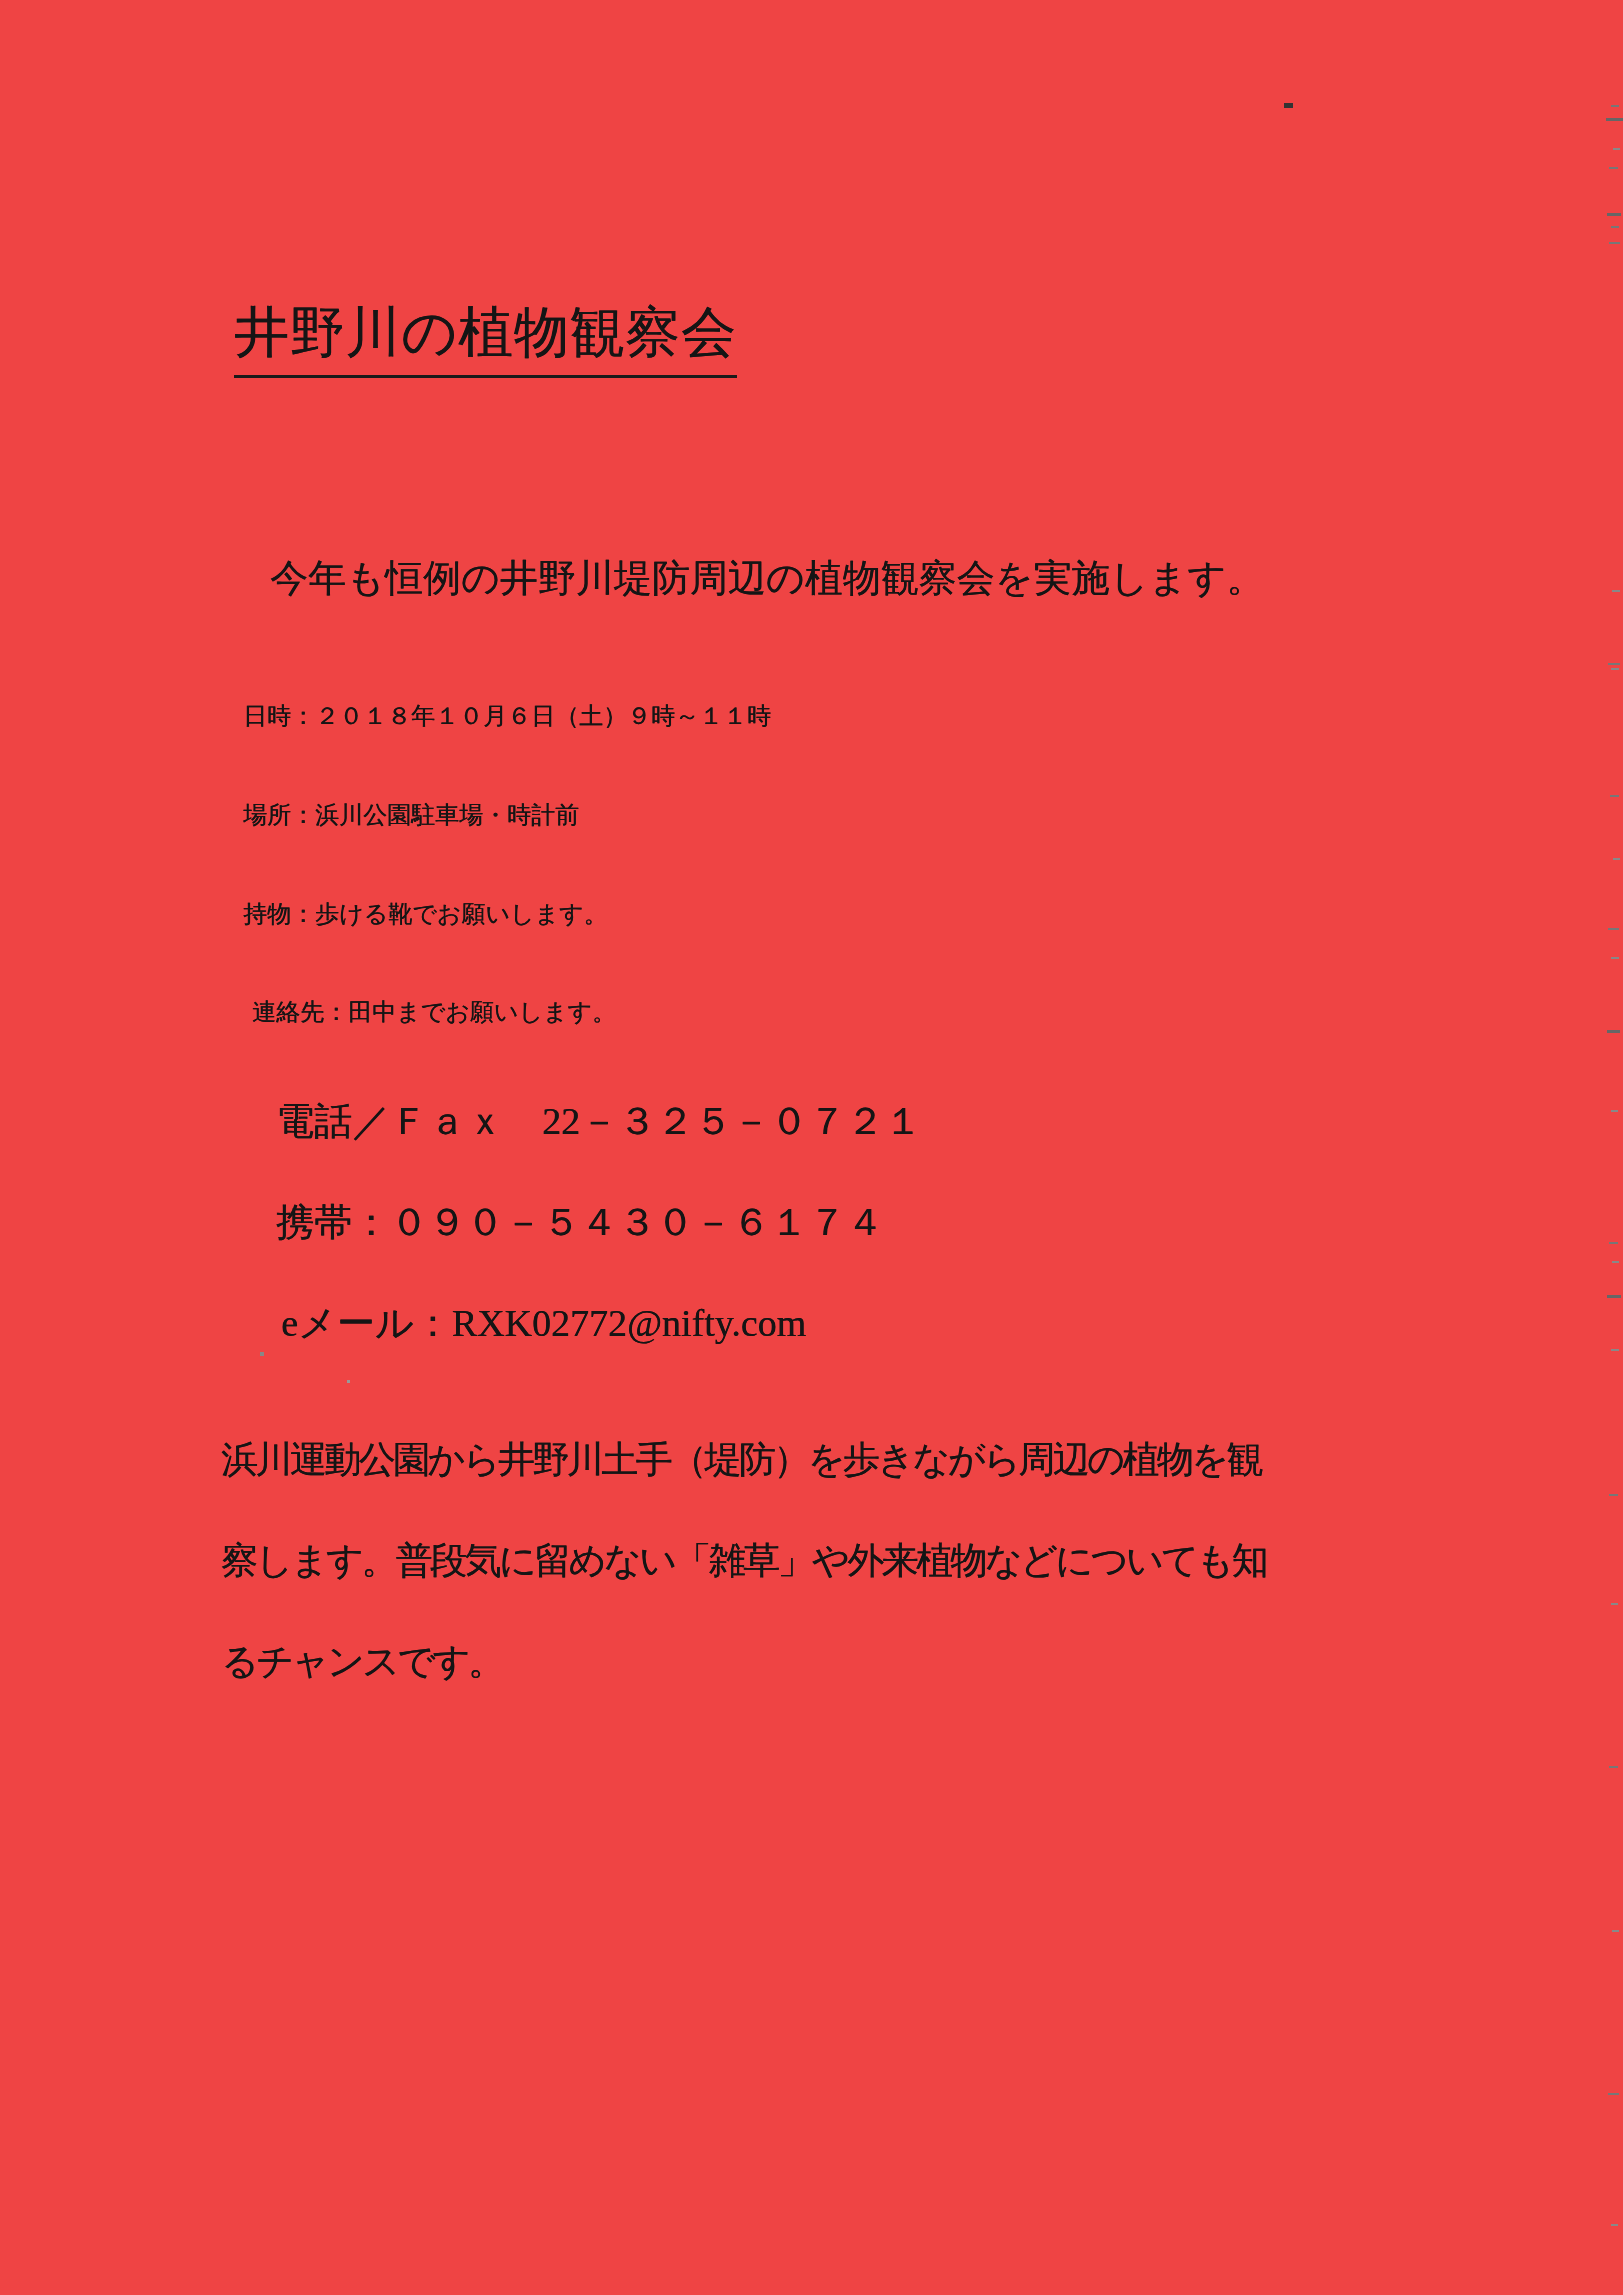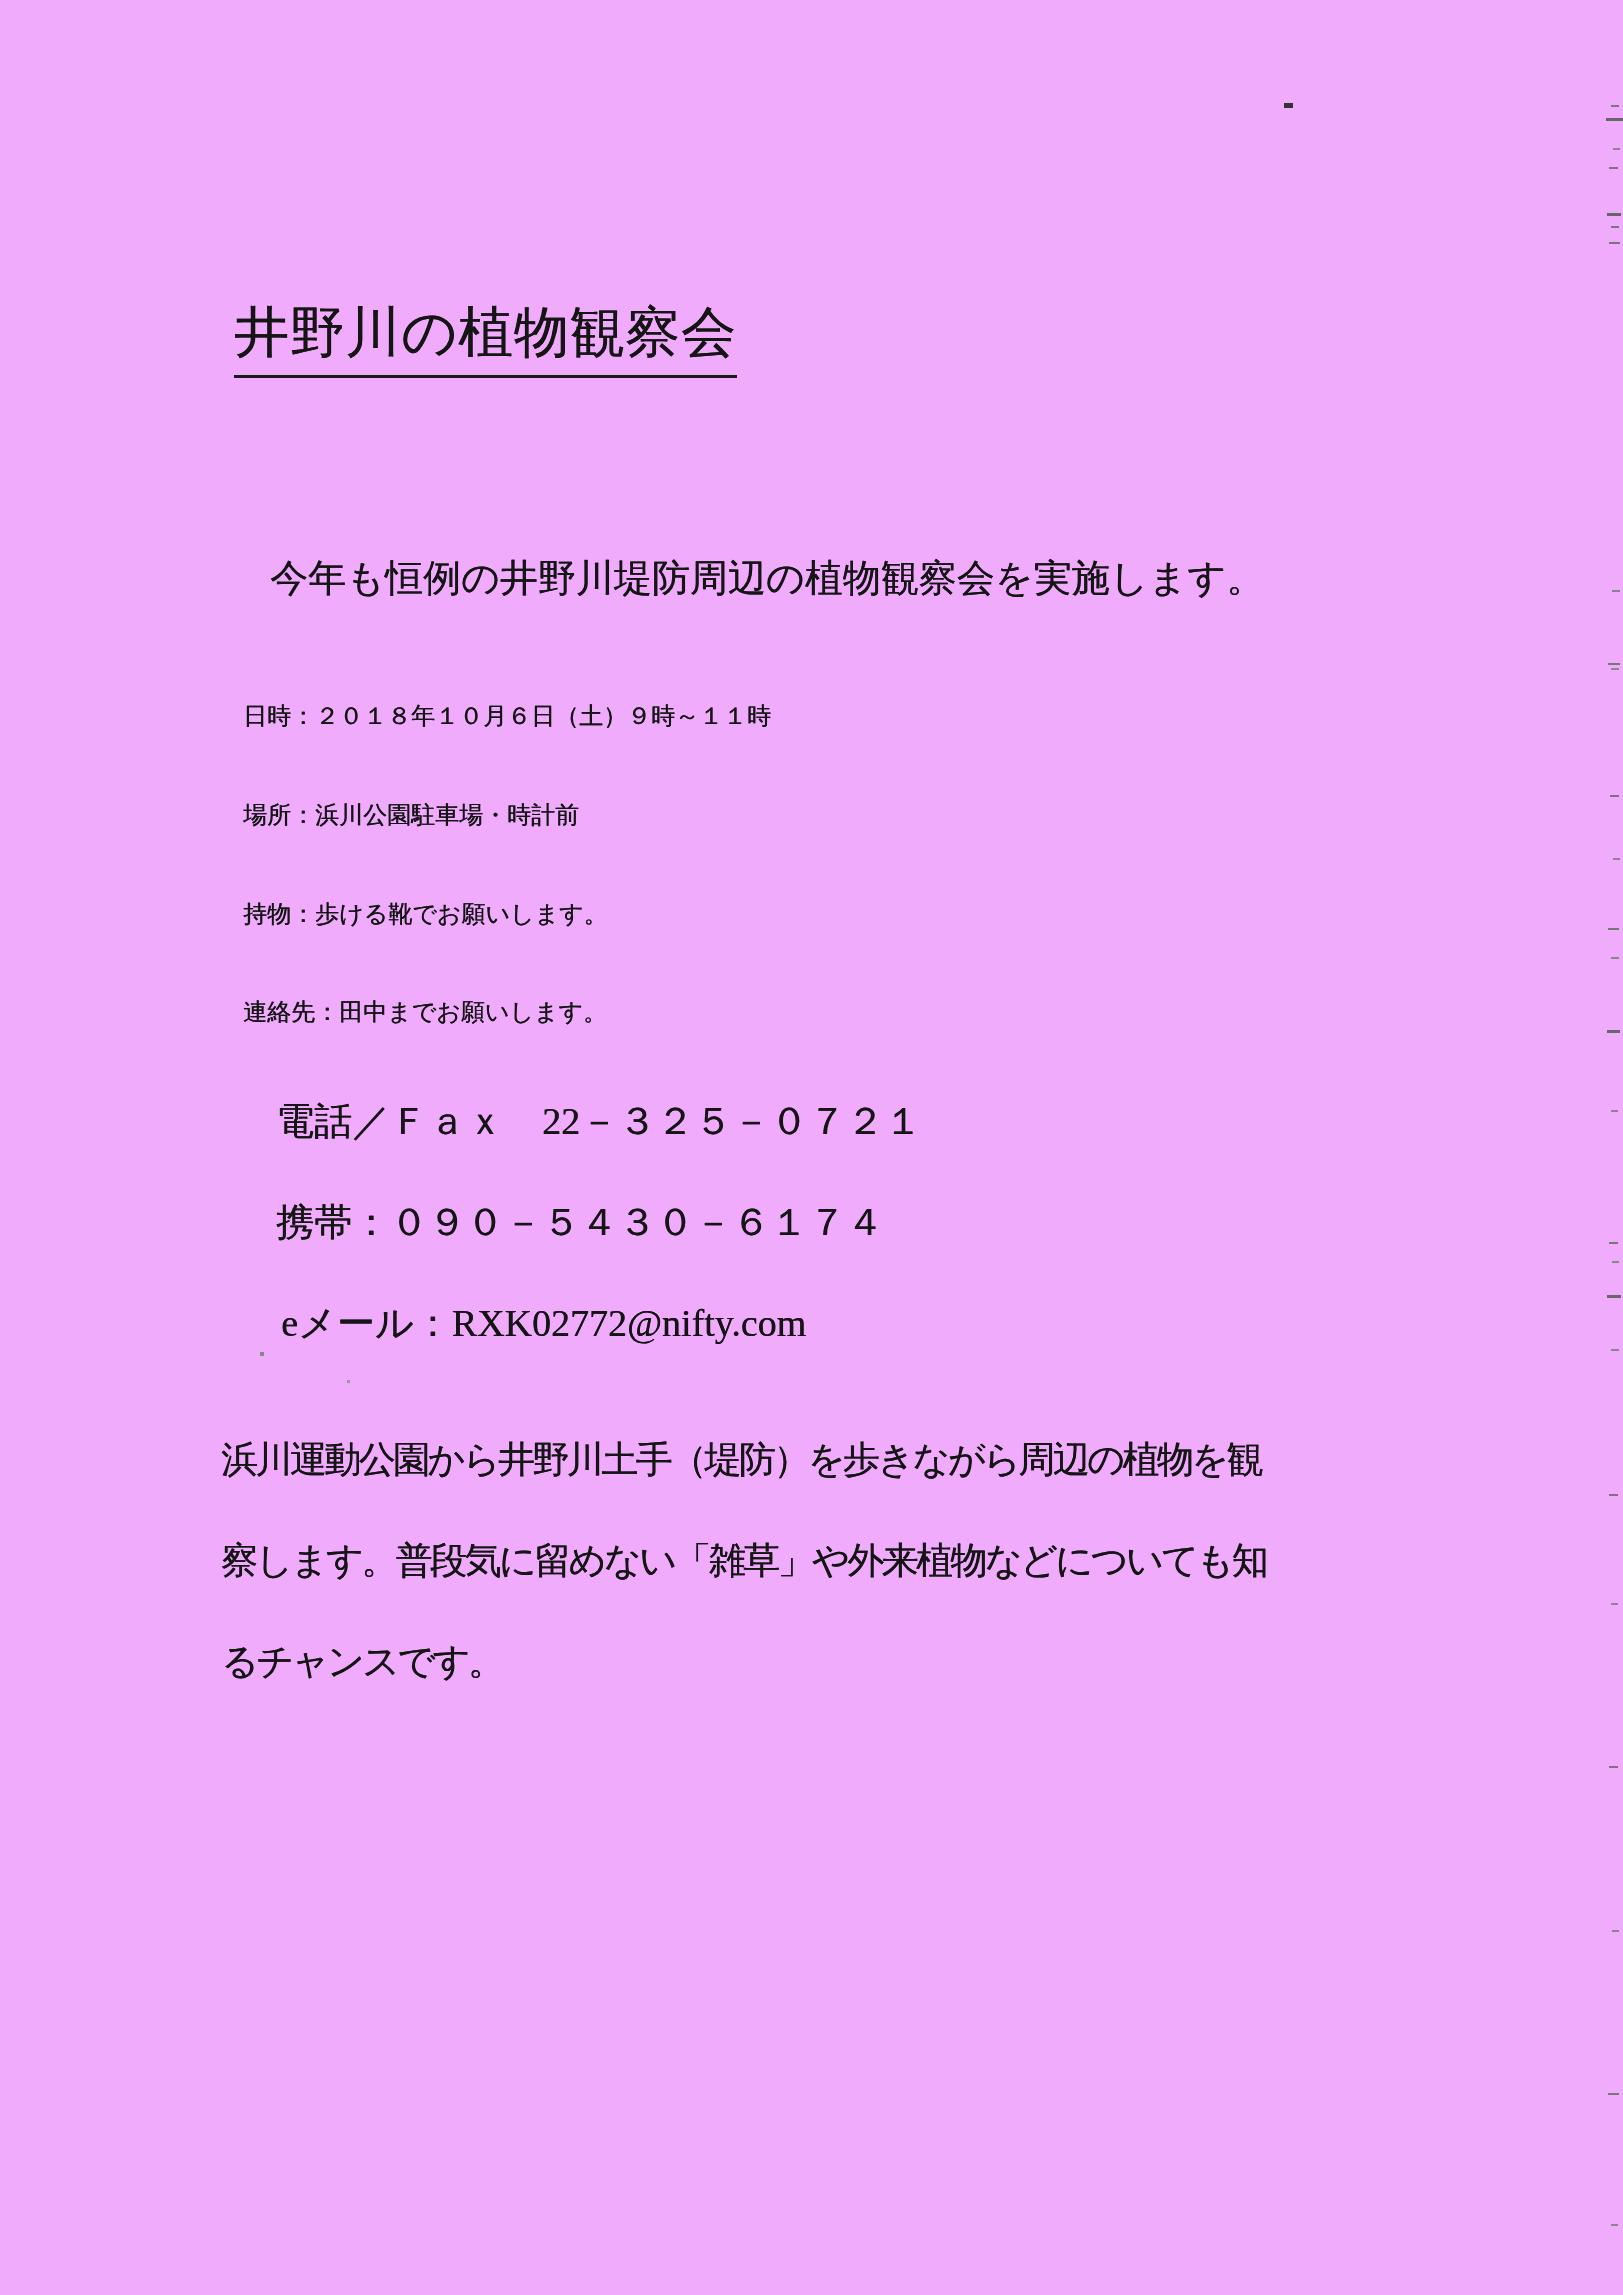--- a/index.html
+++ b/index.html
@@ -8,21 +8,21 @@
     height: 2295px;
     background: #ffffff;
     position: relative;
     font-family: "Liberation Serif", "DejaVu Serif", serif;
     color: #151515;
     overflow: hidden;
   }
   .page {
     position: absolute;
     inset: 0;
-    background: #f0abfc;
+    background: #ef4444;
   }
   .txt {
     position: absolute;
     white-space: nowrap;
     color: #151515;
     text-shadow: 0.4px 0 0 currentColor; 
   }
   .title {
     left: 234px; top: 296px;
     font-size: 55px;
@@ -40,21 +40,21 @@
     font-weight: 500;
   }
   .intro {
     left: 270px; top: 553px;
     font-size: 38px;
   }
   .info { font-size: 24px; left: 243px; }
   .line-datetime { top: 700px; }
   .line-place    { top: 799px; }
   .line-bring    { top: 898px; }
-  .line-contact  { top: 996px; }
+  .line-contact  { top: 996px; margin-left: 9px; }
   .contact { font-size: 38px; left: 276px; }
   .line-phone  { top: 1096px; }
   .line-mobile { top: 1197px; }
   .line-email  { top: 1298px; left: 281px; }
   .para { font-size: 37px; left: 221px; letter-spacing: -2.6px; }
   .para-1 { top: 1435px; }
   .para-2 { top: 1536px; }
   .para-3 { top: 1637px; }
   .noise-mark {
     position: absolute;

